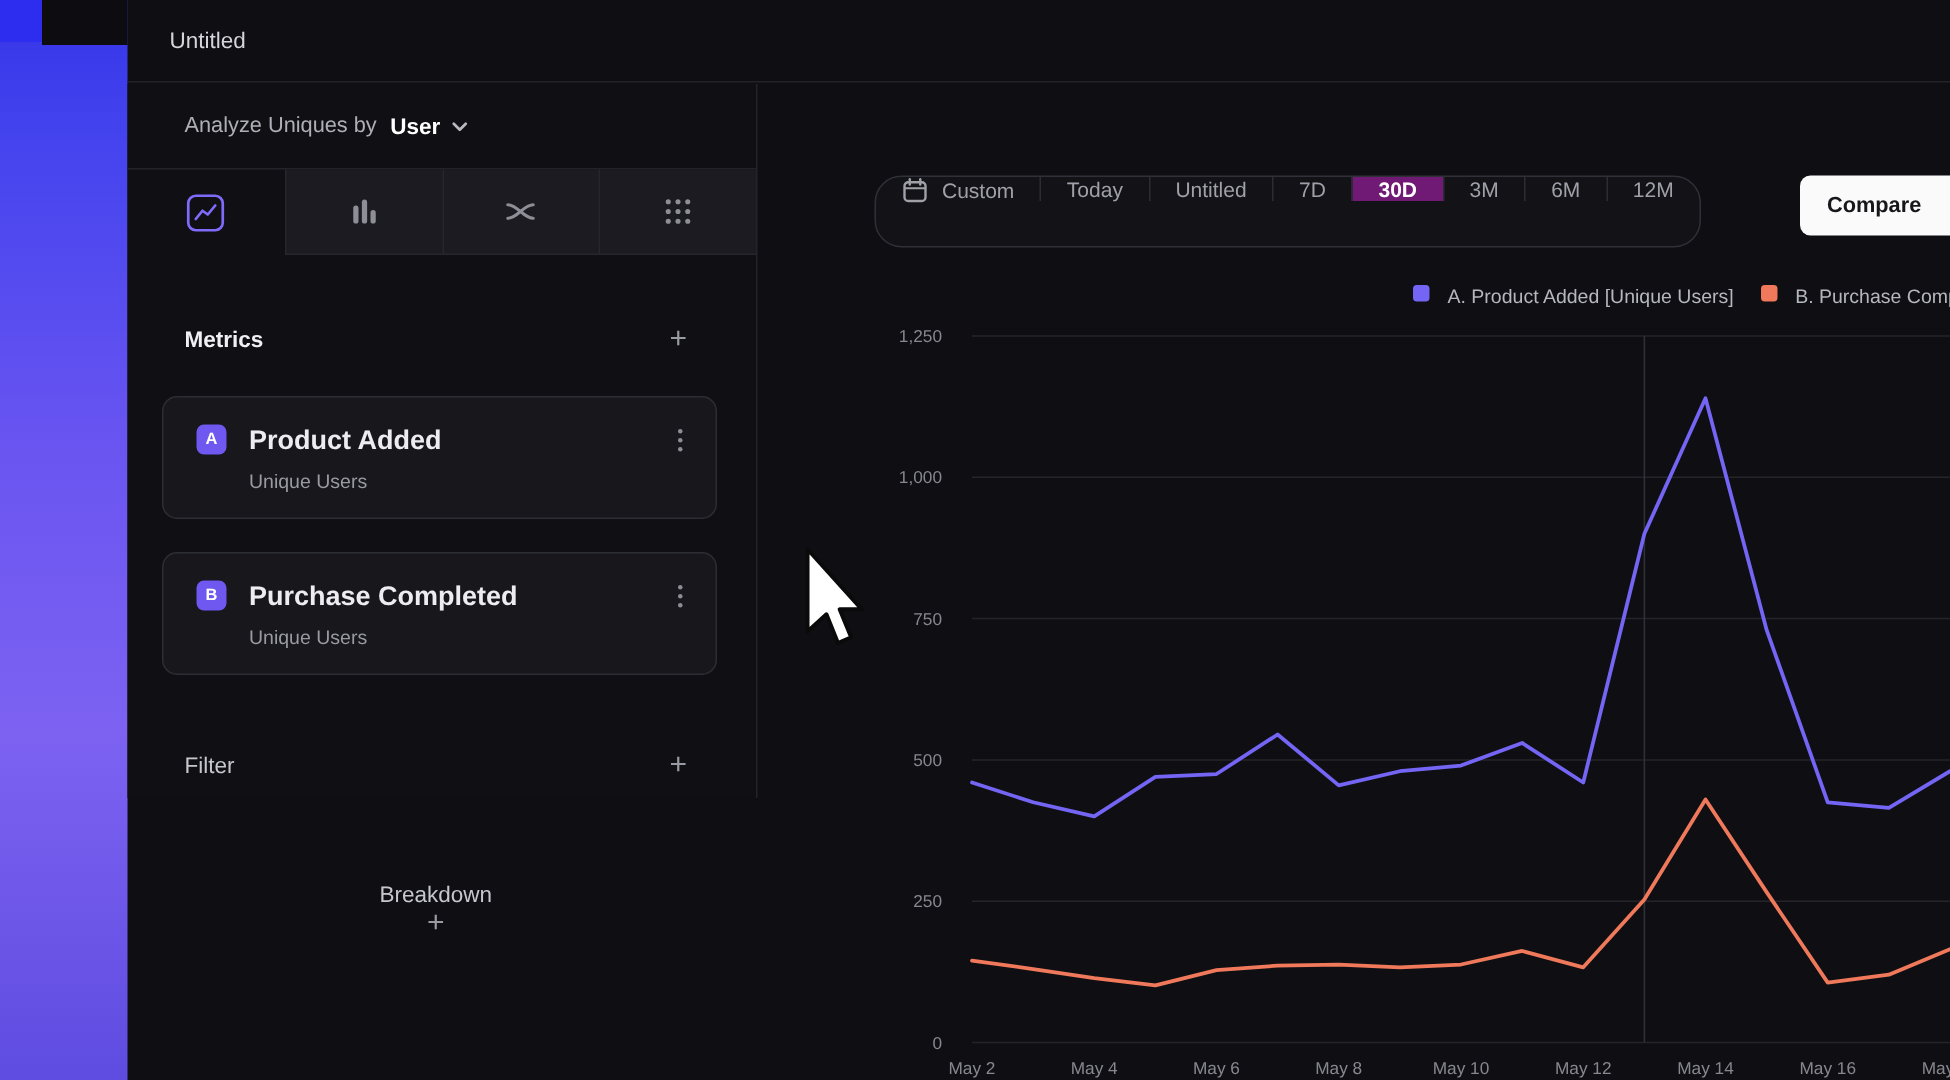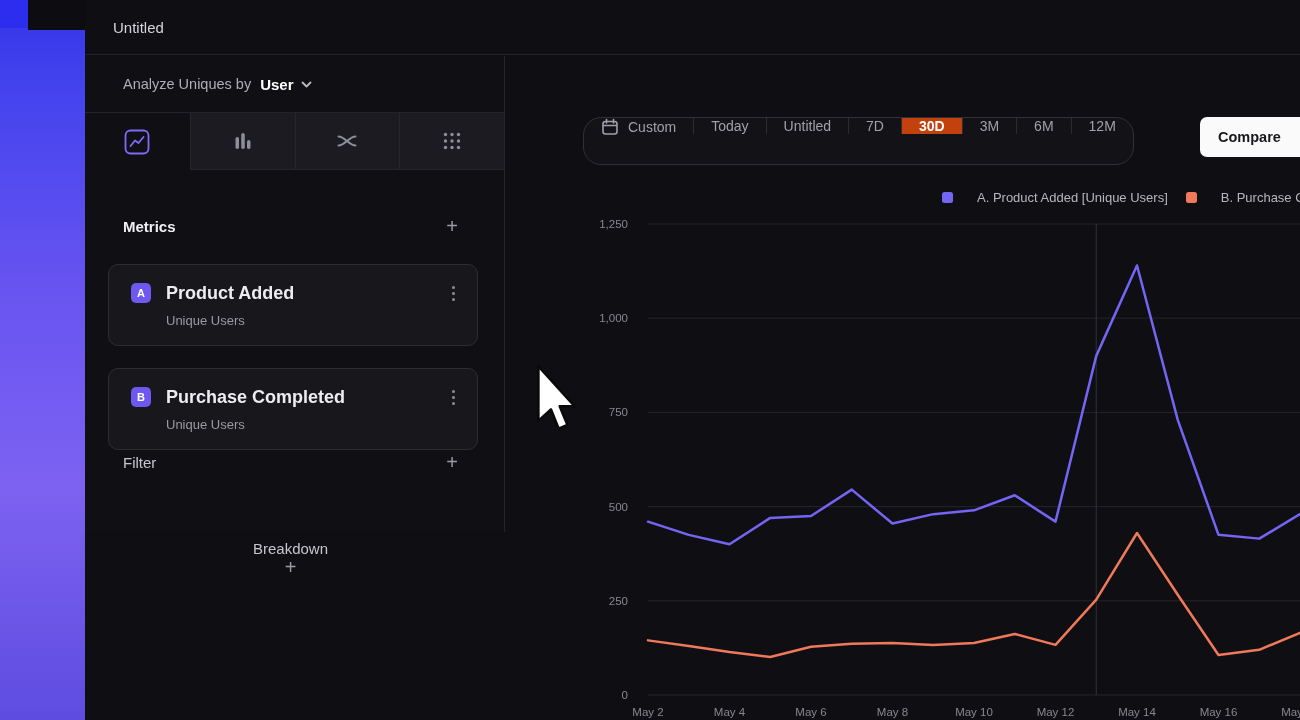--- a/index.html
+++ b/index.html
@@ -23,21 +23,21 @@
   .analyze-label{color:#aeaeb6;font-size:14.5px;}
   .user-select{display:flex;align-items:center;gap:7px;background:none;border:none;color:#ffffff;font-size:15px;font-weight:700;cursor:pointer;font-family:inherit;padding:0;justify-content:center;}
 
   .tabs-row{height:57px;display:flex;}
   .tab{width:105px;height:57px;display:flex;align-items:center;justify-content:center;cursor:pointer;box-sizing:border-box;}
   .tab.inactive{background:#1b1b21;border-left:1px solid #26262c;border-bottom:1px solid #26262c;}
 
   .panel-content{padding:0 26px 0 23px;}
   .section-head{display:flex;justify-content:space-between;align-items:center;padding:0 20px 0 15px;height:24px;}
   .head-metrics{margin-top:44px;}
-  .head-filter{}
+  .head-filter{margin-top:48px;}
   .head-breakdown{margin-top:66px;flex-direction:column;}
   .h-strong{color:#f0f0f4;font-size:15px;font-weight:700;}
   .h-soft{color:#c6c6cd;font-size:15px;}
   .add-btn{background:none;border:none;color:#9a9aa2;font-size:20px;line-height:1;cursor:pointer;font-family:inherit;padding:0;}
 
   .card{background:#17171c;border:1px solid #2d2d34;border-radius:10px;padding:17px 18px 16px 22px;margin-top:26px;}
   .card + .card{margin-top:22px;}
   .card-top{display:flex;align-items:center;}
   .badge{width:20px;height:20px;border-radius:5px;background:#6e58f0;color:#fff;font-size:11px;font-weight:700;
     display:flex;align-items:center;justify-content:center;flex:0 0 auto;}
@@ -48,26 +48,26 @@
 
   
   .main{position:absolute;left:505px;top:56px;width:795px;height:664px;}
   svg.chart{position:absolute;left:0;top:0;width:795px;height:664px;overflow:hidden;}
 
   .toolbar{position:absolute;left:78px;top:61px;height:48px;display:flex;align-items:flex-start;
     border:1px solid #303038;border-radius:18px;background:#121217;overflow:hidden;box-sizing:border-box;}
   .seg{display:flex;align-items:center;gap:9px;padding:0 17px;color:#a0a0a8;font-size:14px;
     border-left:1px solid #2c2c33;cursor:pointer;user-select:none;white-space:nowrap;}
   .seg:first-child{border-left:none;}
-  .seg.active{background:#c2410c;color:#ffffff;font-weight:700;}
+  .seg.active{background:#701a75;color:#ffffff;font-weight:700;}
   .compare{position:absolute;left:695px;top:61px;width:130px;height:40px;background:#fafafa;border:none;border-radius:7px;
     color:#17171b;font-size:14.5px;font-weight:700;font-family:inherit;text-align:left;padding-left:18px;cursor:pointer;}
 
   .legend{position:absolute;left:437px;top:134px;display:flex;gap:18px;white-space:nowrap;align-items:center;}
-  .legend-item{display:flex;align-items:center;gap:24px;color:#b6b6be;font-size:13px;cursor:pointer;}
+  .legend-item{display:flex;gap:12px;color:#b6b6be;font-size:13px;cursor:pointer;}
   .sw{width:11px;height:11px;border-radius:2.5px;display:inline-block;flex:0 0 auto;}
 
   .cursor{position:absolute;left:536px;top:364px;z-index:40;pointer-events:none;}
 </style>
 </head>
 <body>
 
 <div class="stage">
 
   <div class="grad-strip">

